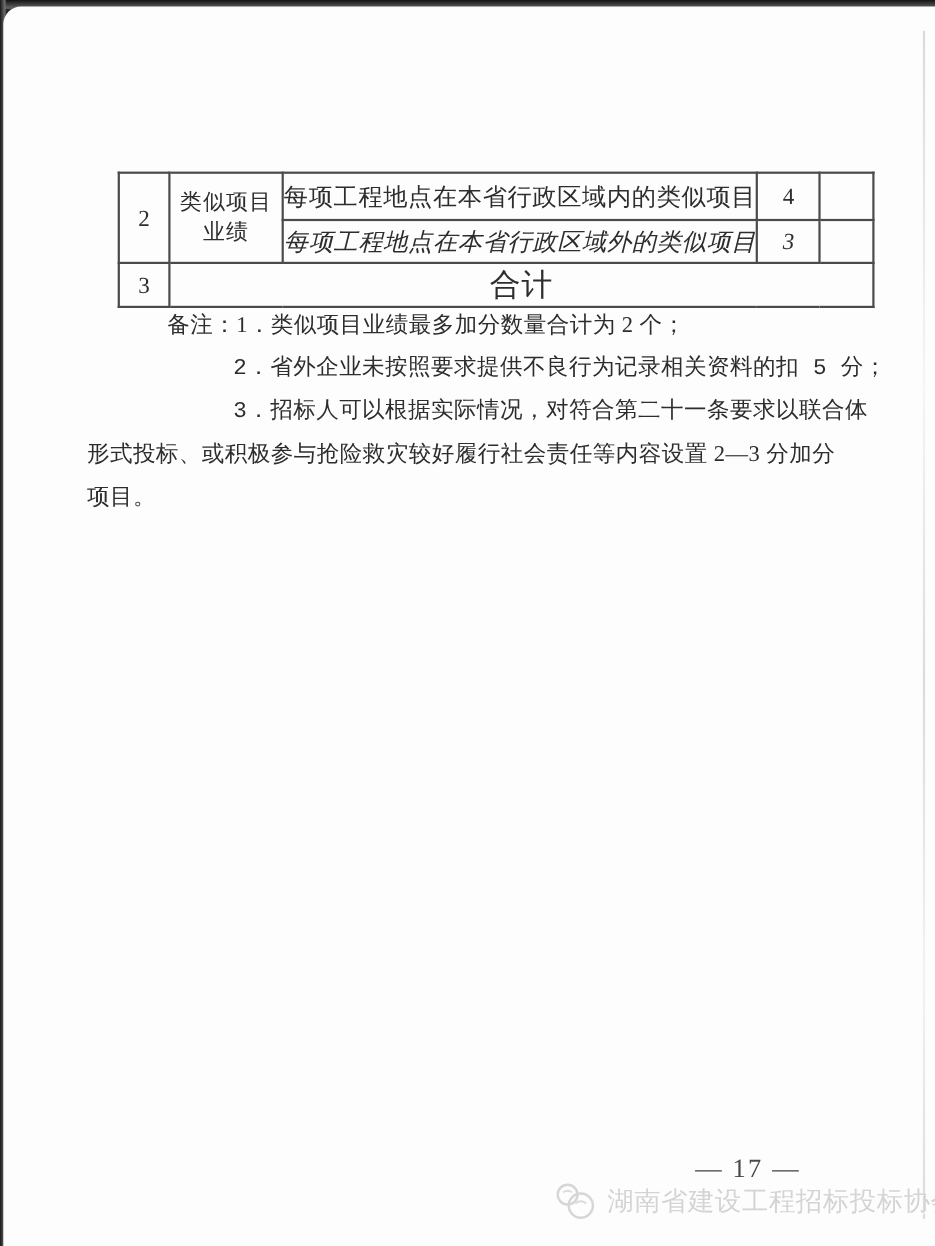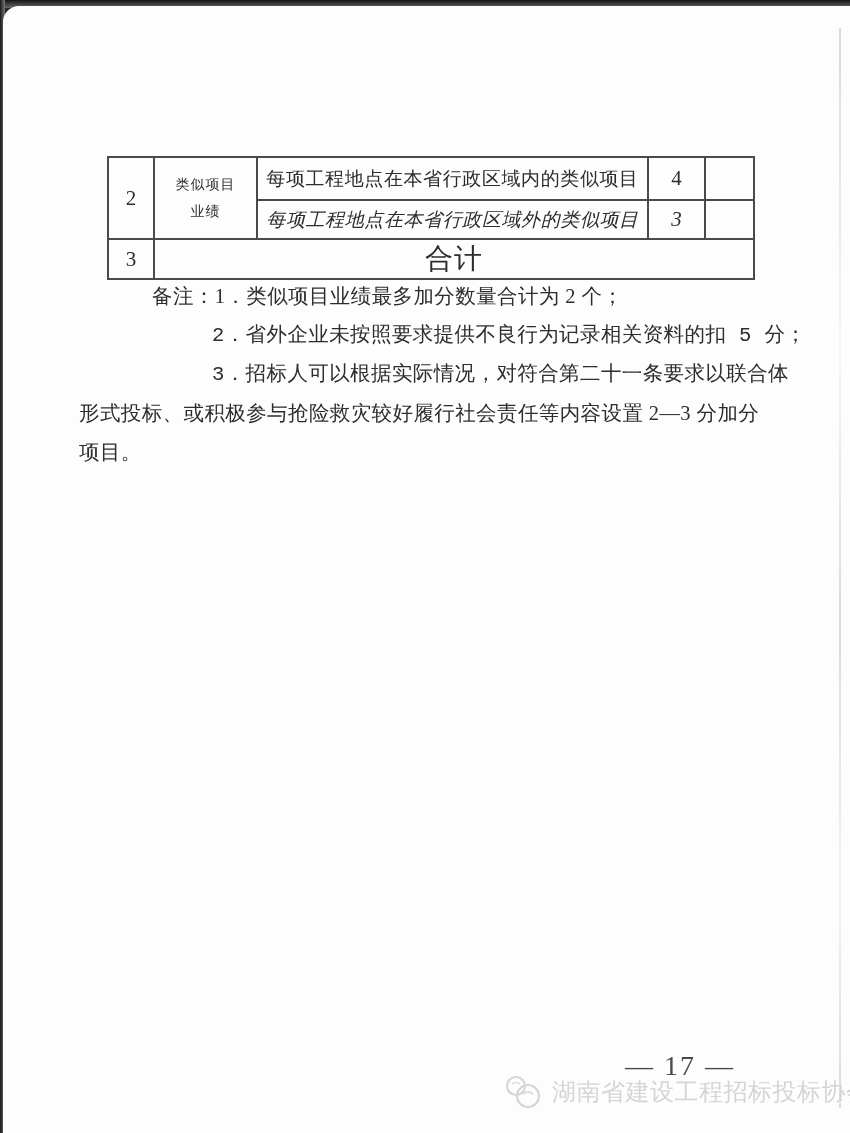--- a/index.html
+++ b/index.html
@@ -70,26 +70,26 @@
   .col-desc  { width: 391px; }
   .col-score { width: 57px; }
   .col-blank { width: 49px; }
   .row-item1 { height: 43px; }
   .row-item2 { height: 39px; font-style: italic; }
   .row-total { height: 34px; }
   .cell-no {
     font-size: 21px;
   }
   .cell-cat {
-    font-size: 14px;
+    font-size: 20px;
     letter-spacing: 1px;
     line-height: 27px;
   }
   .cell-desc {
-    font-size: 19px;
+    font-size: 22px;
     letter-spacing: 0.6px;
     white-space: nowrap;
   }
   .cell-score {
     font-size: 21px;
   }
   .cell-total {
     font-size: 28px;
     letter-spacing: 1px;
   }
@@ -113,21 +113,21 @@
   .indent-item  { padding-left: 209px; font-family: Liberation Mono, monospace; }
   .indent-wrap  { padding-left: 76px; }
 
   
   .page-number {
     position: absolute;
     top: 1044px;
     left: 597px;
     width: 160px;
     text-align: center;
-    font-size: 28px;
+    font-size: 24px;
     letter-spacing: 2px;
     color: #4a4a4a;
   }
   .watermark {
     position: absolute;
     top: 1066px;
     left: 500px;
     display: flex;
     align-items: center;
     gap: 5px;

